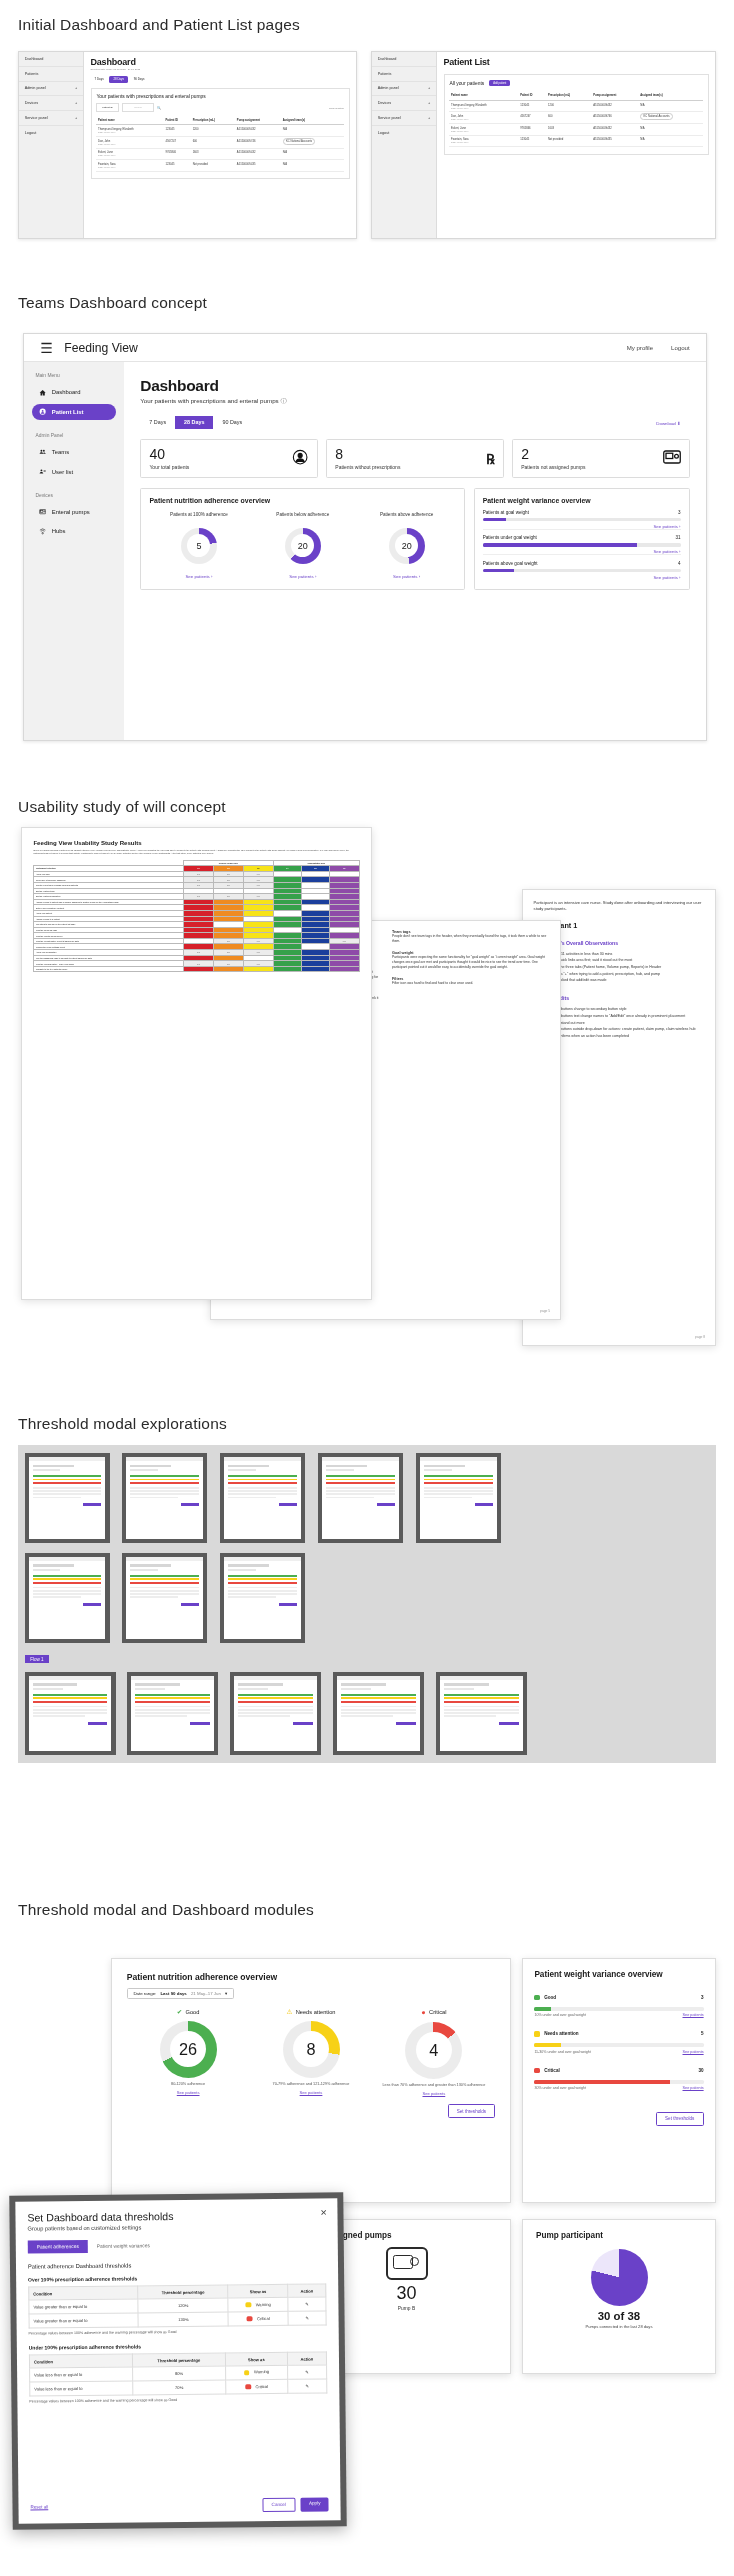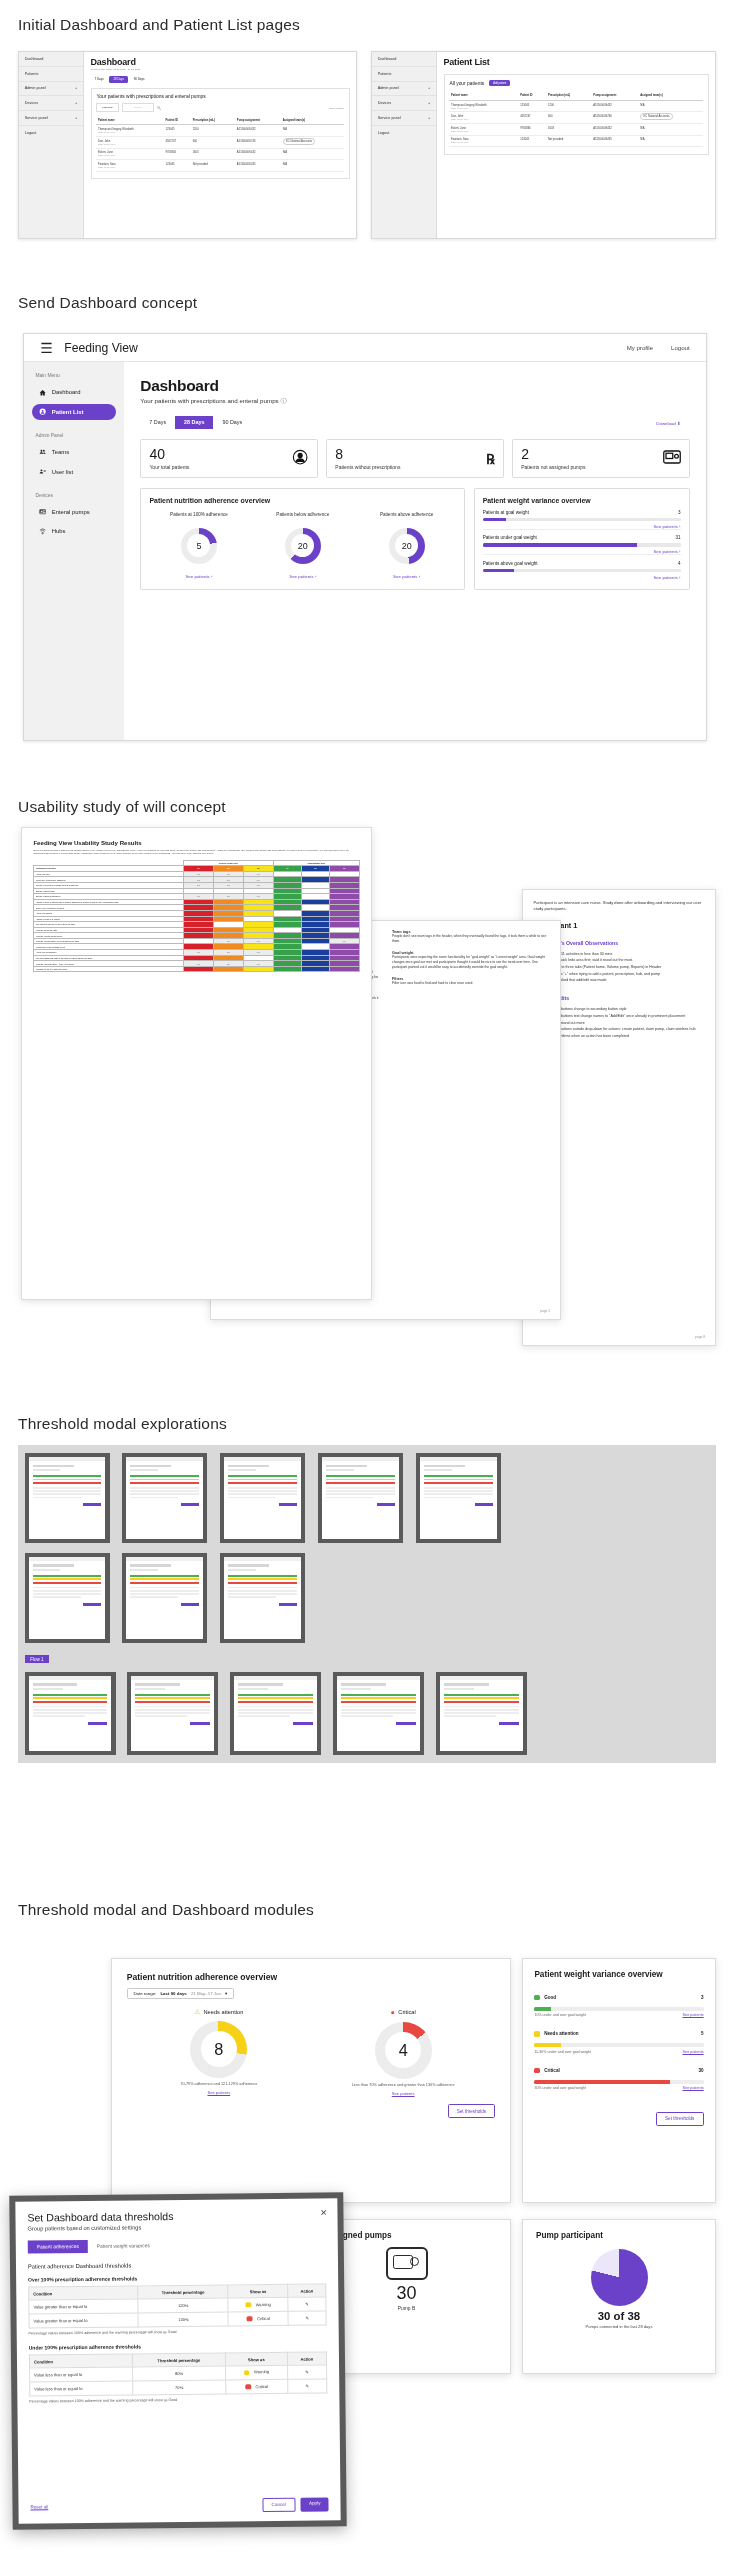--- a/index.html
+++ b/index.html
@@ -324,21 +324,21 @@
                 <td>N/A</td>
               </tr>
             </tbody>
           </table>
         </div>
       </div>
     </div>
   </div>
 </div>
 
-<div id="s2head" class="section-title">Send Dashboard concept</div>
+<div id="s2head" class="section-title">Teams Dashboard concept</div>
 
 <div id="s2" class="shot">
   <div class="fv-top">
     <span class="fv-burger">☰</span>
     <span class="fv-brand">Feeding View</span>
     <span class="fv-right">
       <span>My profile</span>
       <span>Logout</span>
     </span>
   </div>
@@ -1000,20 +1000,31 @@
   <div class="c5t">Patient nutrition adherence overview</div>
   <div class="daterange">
     <span>Date range:</span>
     <strong>Last 90 days</strong>
     <span style="color:#888">21 May–17 Jun</span>
     <span>▾</span>
   </div>
   <div style="display:flex;margin-top:8.2px">
     <div style="flex:1;text-align:center">
       <div class="statlab">
+          <span style="color:#4caf50;font-size:6.5px">✔</span>
+        <span>Good</span>
+        </div>
+      <div class="bigdonut" style="background:conic-gradient(#4caf50 0 68%, #ececec 68% 100%)">
+        <span class="bigval">26</span>
+        </div>
+      <div class="foot">80-120% adherence</div>
+      <a class="seelink">See patients</a>
+    </div>
+    <div style="flex:1;text-align:center">
+      <div class="statlab">
           <span style="color:#f2c300;font-size:6.5px">⚠</span>
         <span>Needs attention</span>
         </div>
       <div class="bigdonut" style="background:conic-gradient(#f7d117 0 28%, #ececec 28% 100%)">
         <span class="bigval">8</span>
         </div>
       <div class="foot">70-79% adherence and 121-129% adherence</div>
       <a class="seelink">See patients</a>
     </div>
     <div style="flex:1;text-align:center">

